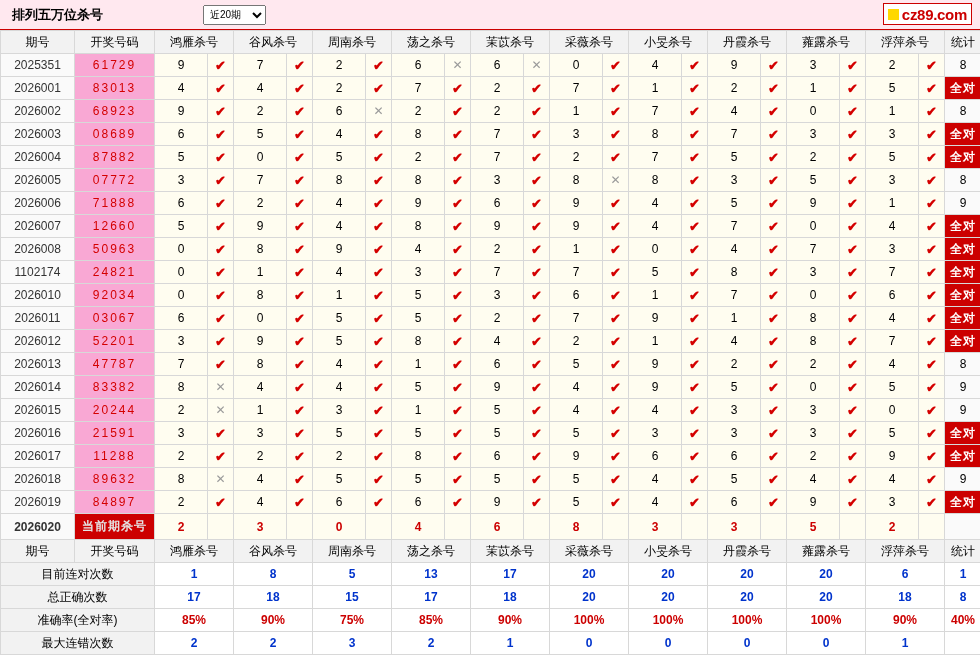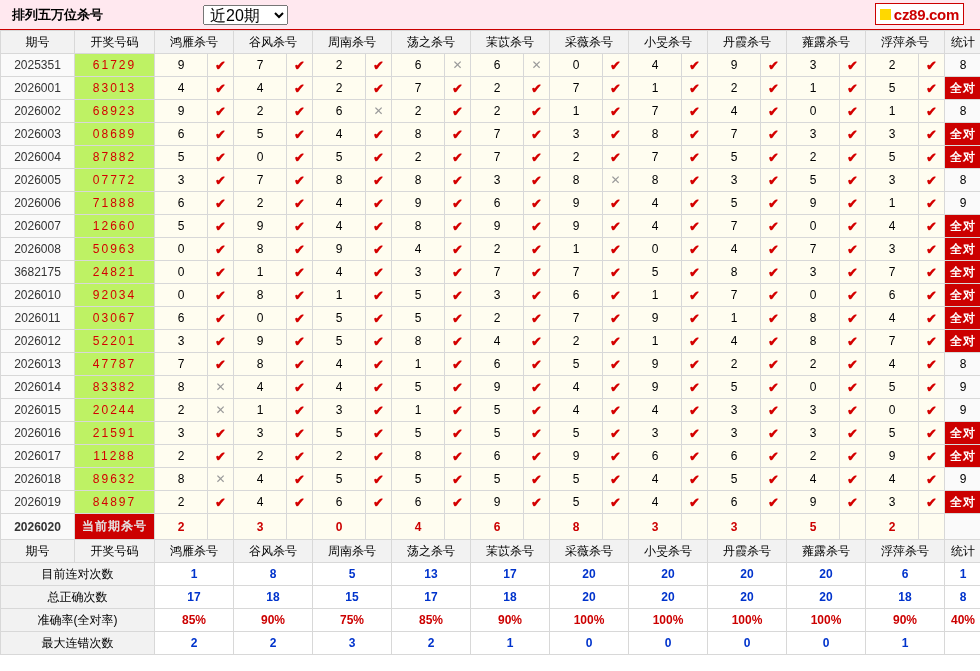--- a/index.html
+++ b/index.html
@@ -24,28 +24,28 @@
   }
   .topbar .title {
     font-weight: bold;
     font-size: 13px;
     color: #000;
     padding-left: 12px;
     white-space: nowrap;
   }
   .topbar .period-select {
     margin-left: 100px;
-    font-size: 16px;
+    font-size: 10px;
     font-family: "Liberation Sans", sans-serif;
     height: 20px;
     padding: 0 2px;
   }
   .logo {
     position: absolute;
-    right: 16px;
+    right: 8px;
     top: 3px;
     background: #fff;
     border: 1px solid #c00;
     height: 22px;
     display: flex;
     align-items: center;
     padding: 0 4px;
   }
   .logo .sq { width: 11px; height: 11px; background: #ffd800; margin-right: 3px; }
   .logo .txt { color: #c00; font-weight: bold; font-size: 15px; letter-spacing: -0.3px; }
@@ -71,21 +71,21 @@
     color: #000;
   }
   td.issue {
     color: #333;
     background: #fafafa;
     font-size: 12px;
   }
   td.code {
     color: #d40000;
     letter-spacing: 2px;
-    background: #bef264;
+    background: #f9a8d4;
     font-size: 12.5px;
   }
   td.killnum {
     text-align: left;
     padding-left: 10px;
     background: #fffdf0;
     color: #000;
   }
   td.killmark {
     background: #fffdf0;
@@ -407,21 +407,21 @@
           <td class="killmark"><span class="tick">✔</span></td>
           <td class="killnum">4</td>
           <td class="killmark"><span class="tick">✔</span></td>
           <td class="killnum">7</td>
           <td class="killmark"><span class="tick">✔</span></td>
           <td class="killnum">3</td>
           <td class="killmark"><span class="tick">✔</span></td>
           <td class="total allred">全对</td>
         </tr>
         <tr>
-          <td class="issue">3682175</td>
+          <td class="issue">1102174</td>
           <td class="code">24821</td>
           <td class="killnum">0</td>
           <td class="killmark"><span class="tick">✔</span></td>
           <td class="killnum">1</td>
           <td class="killmark"><span class="tick">✔</span></td>
           <td class="killnum">4</td>
           <td class="killmark"><span class="tick">✔</span></td>
           <td class="killnum">3</td>
           <td class="killmark"><span class="tick">✔</span></td>
           <td class="killnum">7</td>

